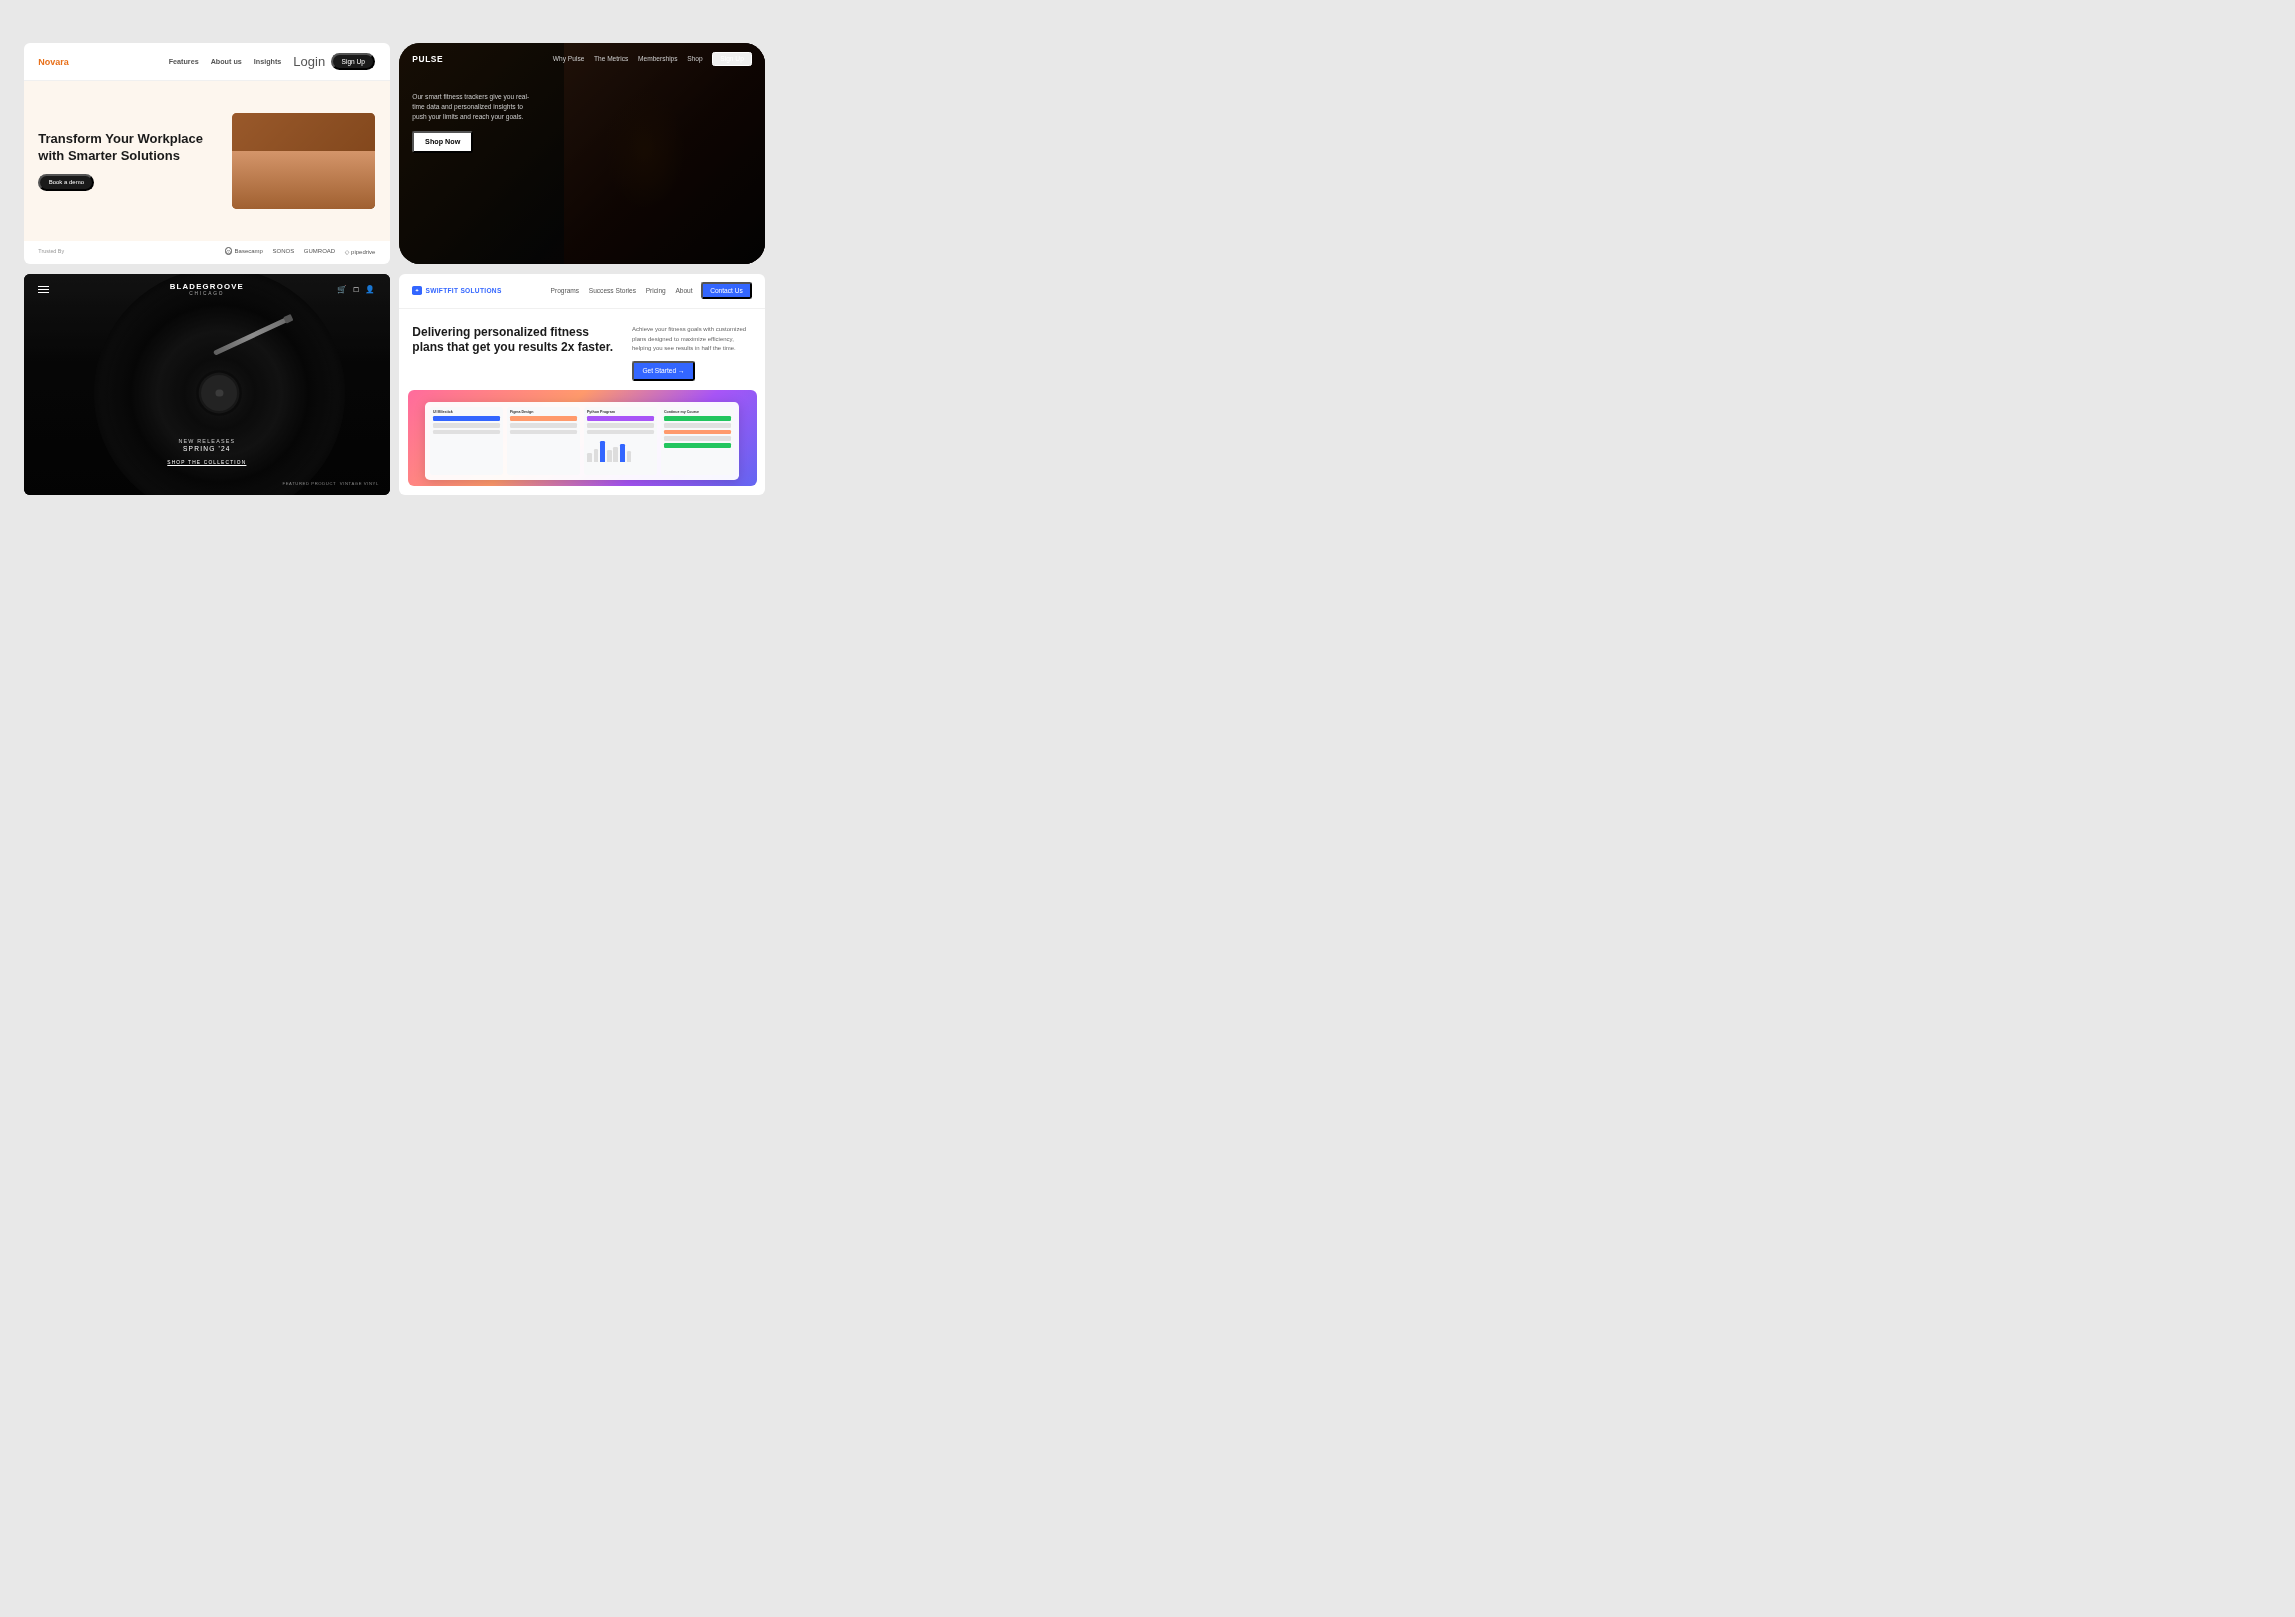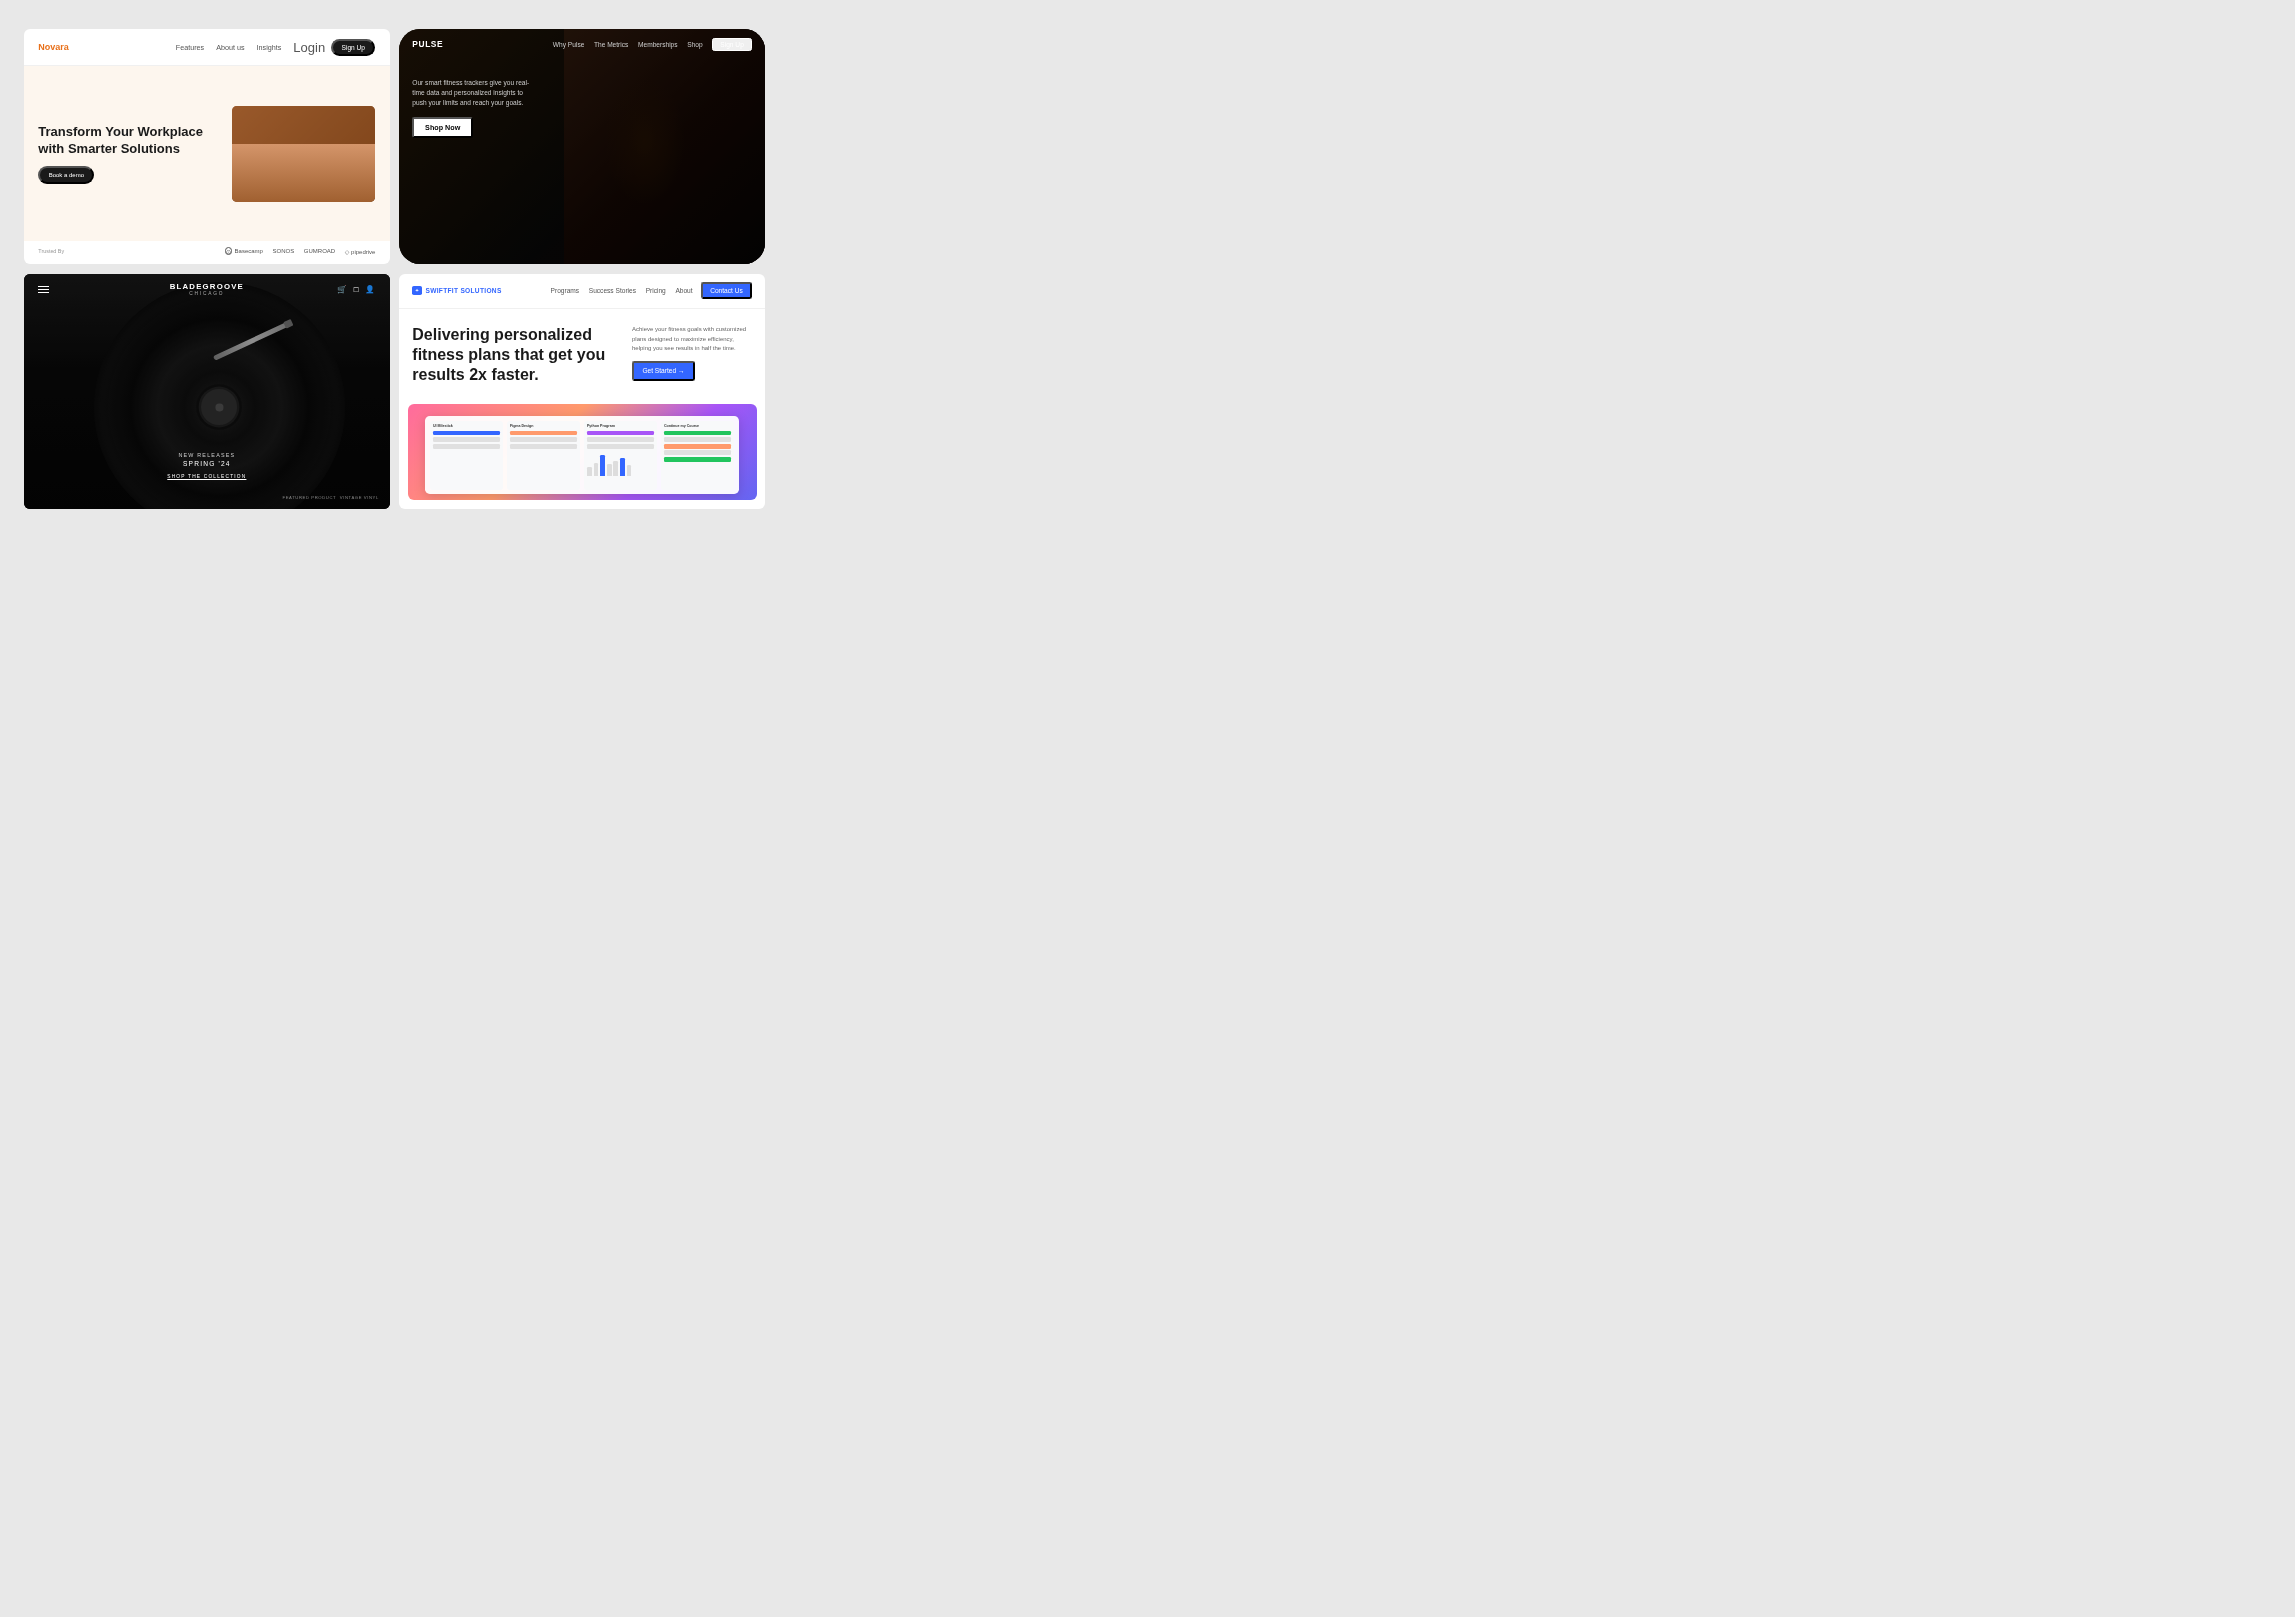--- a/index.html
+++ b/index.html
@@ -45,21 +45,21 @@
       color: #e8701a;
       margin-right: auto;
     }
     .novara-nav-links {
       display: flex;
       gap: 12px;
       font-size: 7.2px;
       color: #555;
       margin-right: 12px;
     }
-    .novara-nav-links span { cursor: pointer; }
+    .novara-nav-links span { cursor: pointer; font-weight: bold; }
     .novara-login {
       font-size: 13px;
       color: #555;
       margin-right: 6px;
       cursor: pointer;
     }
     .novara-signup {
       background: #1a1a1a;
       color: #fff;
       border-radius: 12px;
@@ -431,21 +431,21 @@
       font-size: 6.6px;
       cursor: pointer;
     }
     .sf-hero {
       display: flex;
       padding: 16.7px 13px 9.6px;
       gap: 12px;
     }
     .sf-hero-left { flex: 1; }
     .sf-headline {
-      font-size: 16px;
+      font-size: 12px;
       font-weight: 800;
       color: #1a1a1a;
       line-height: 1.25;
       margin-bottom: 9.6px;
     }
     .sf-hero-right {
       width: 120px;
       flex-shrink: 0;
     }
     .sf-subtext {

